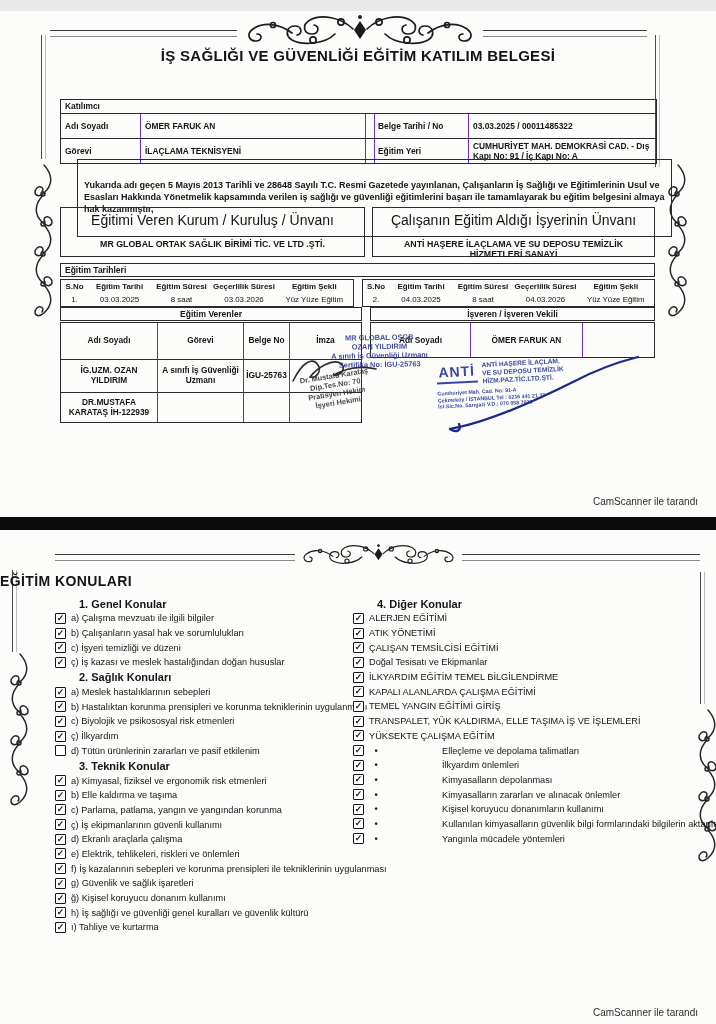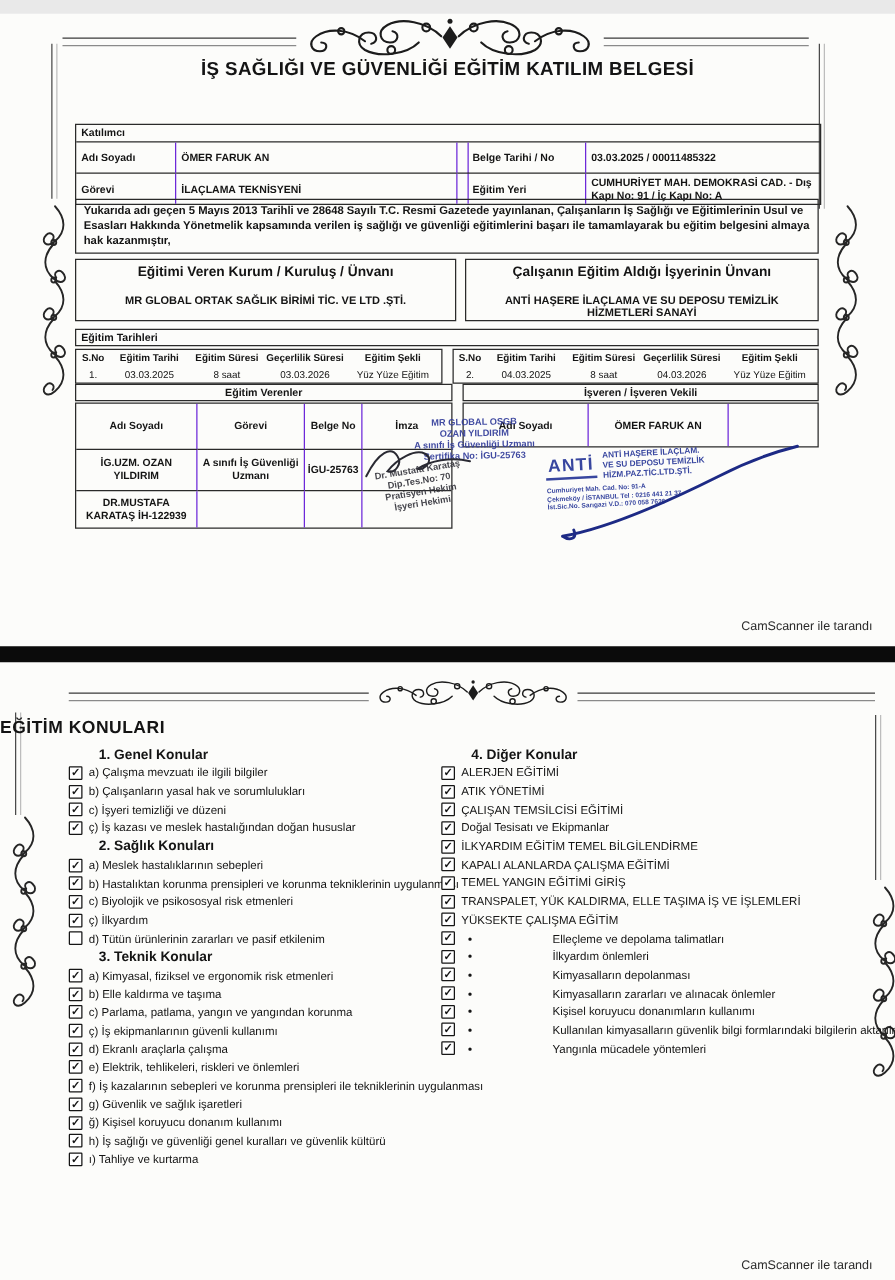--- a/index.html
+++ b/index.html
@@ -16,26 +16,26 @@
   .p2-title{width:100%;text-align:left;font-weight:bold;font-size:14px;letter-spacing:.4px;}
 
   
   .ptable{left:60px;top:88px;width:595px;border:1.6px solid #2a2a2a;display:grid;
     grid-template-columns:80px 225px 8px 95px 1fr;font-size:8.4px;font-weight:bold;}
   .ptable .c{padding:2px 4px;display:flex;align-items:center;min-height:20px;line-height:1.2;}
   .ptable .hrow{grid-column:1/6;min-height:11px;padding:1px 4px;}
   .bb{border-bottom:1px solid #2a2a2a;}
   .br{border-right:1px solid #6d28d9;}
 
-  .statement{left:60px;top:148px;width:595px;border:1.6px solid #2a2a2a;padding:3px 6px;
+  .statement{left:77px;top:148px;width:595px;border:1.6px solid #2a2a2a;padding:20px 6px;
     font-size:9px;font-weight:bold;line-height:1.32;box-sizing:border-box;}
 
   .orgrow{left:60px;top:196px;width:595px;display:flex;gap:7px;}
   .orgbox{border:1.6px solid #2a2a2a;height:50px;box-sizing:border-box;text-align:center;}
-  .orgbox .oh{font-size:11px;font-weight:bold;margin-top:4px;}
+  .orgbox .oh{font-size:14px;font-weight:normal;margin-top:4px;}
   .orgbox .ov{font-size:8.8px;font-weight:bold;margin-top:11px;padding:0 8px;}
   .orgL{width:305px;} .orgR{width:283px;}
 
   .sectbar{border:1.6px solid #2a2a2a;font-size:8.5px;font-weight:bold;box-sizing:border-box;
     display:flex;align-items:center;}
   .dates-label{left:60px;top:252px;width:595px;height:14px;padding-left:4px;}
   .dtwrap{left:60px;top:268px;width:595px;display:flex;gap:8px;}
   .dtable{border:1.5px solid #2a2a2a;display:grid;grid-template-columns:27px 63px 61px 64px 1fr;
     font-size:7.9px;flex:1;}
   .dtable .c{display:flex;align-items:center;justify-content:center;min-height:13px;text-align:center;}

